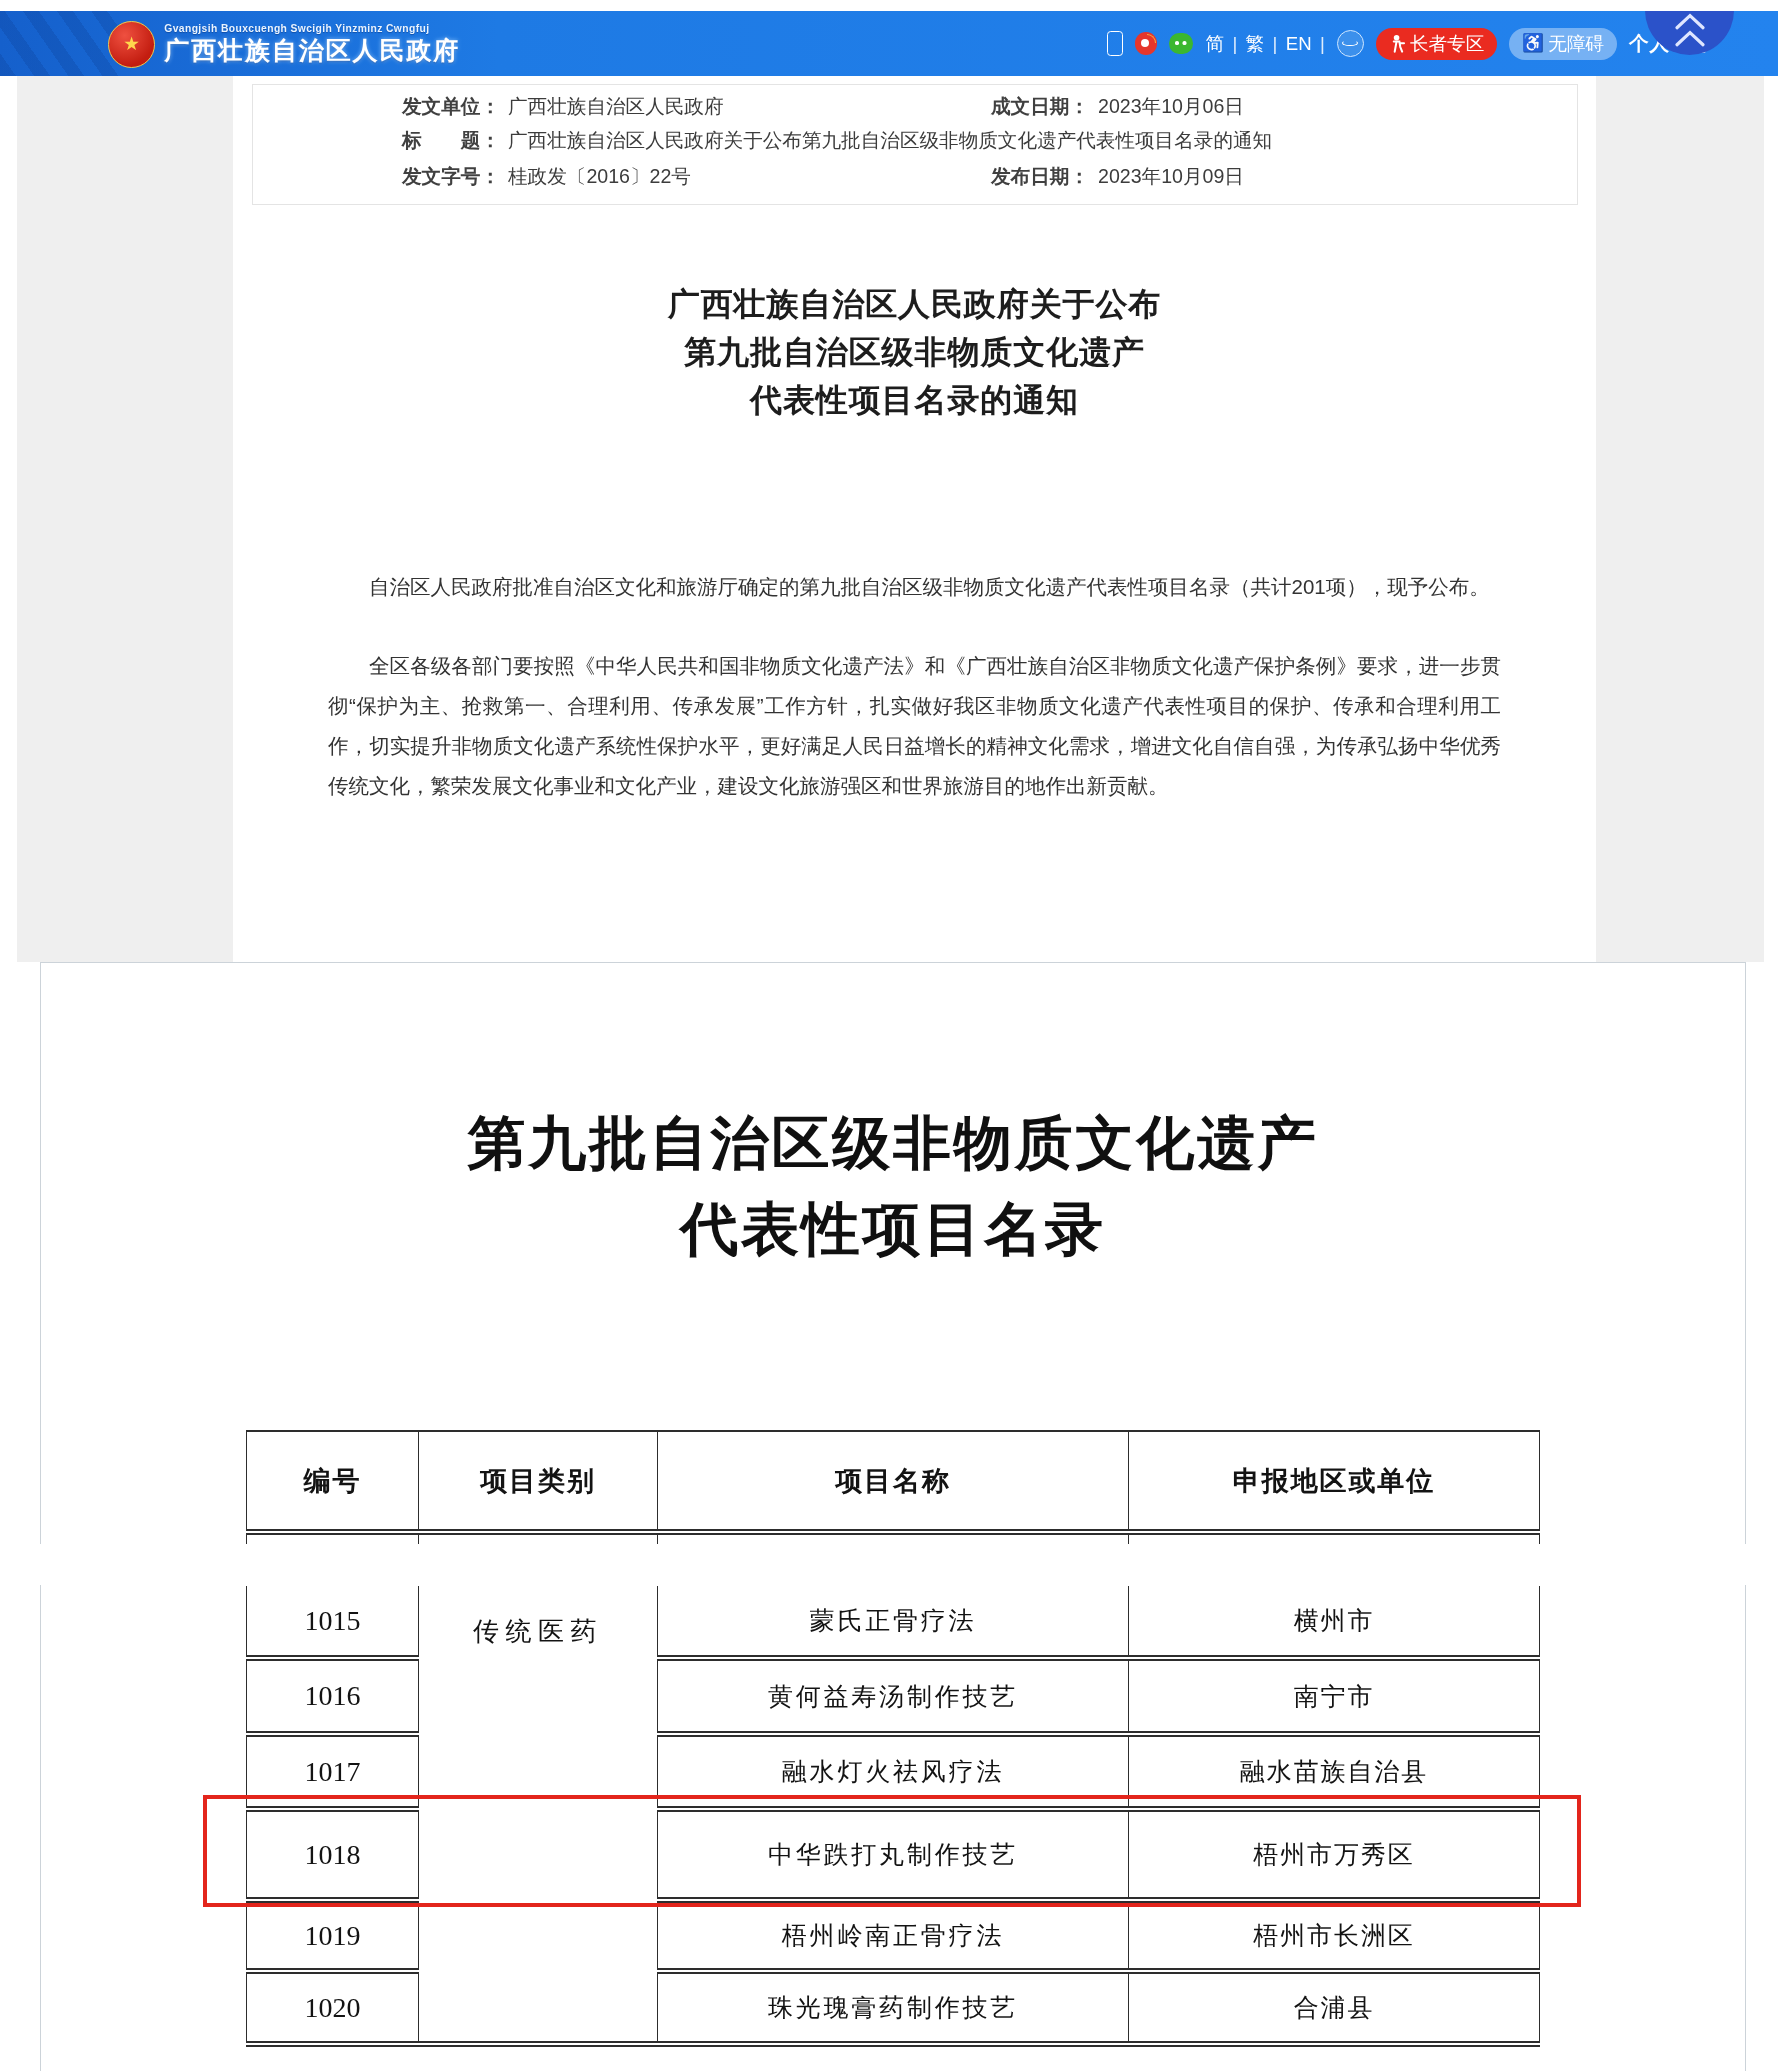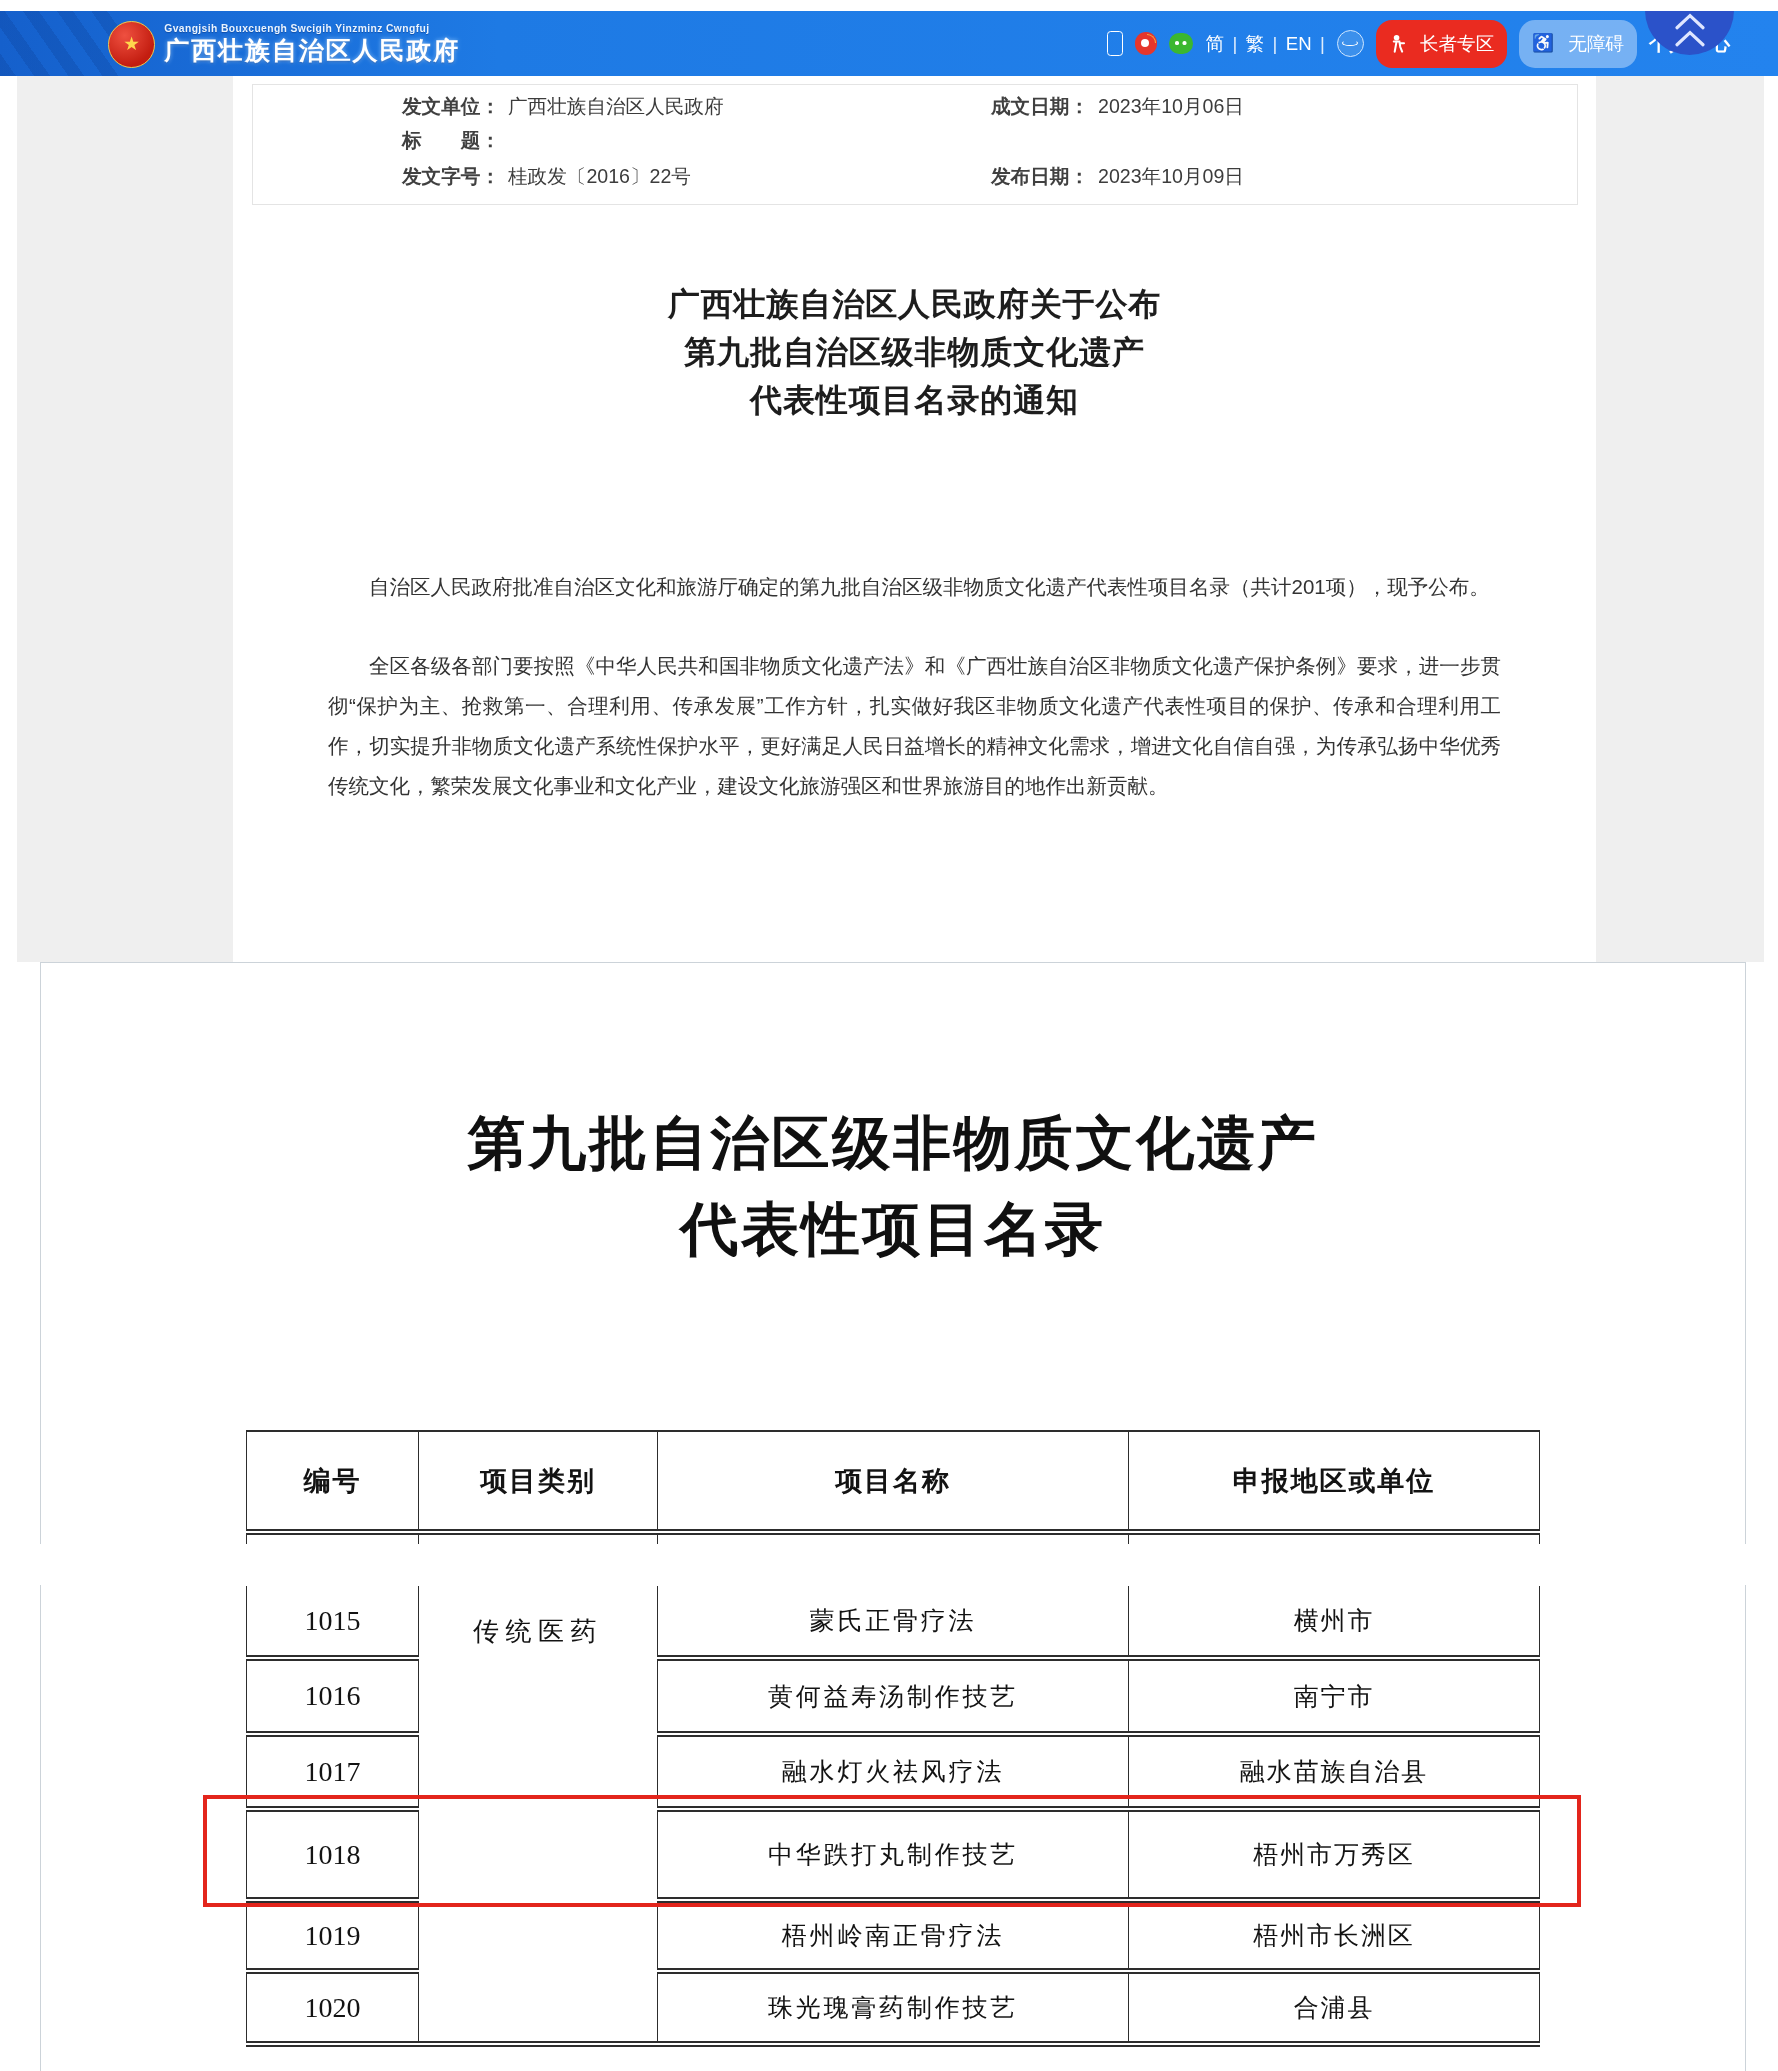--- a/index.html
+++ b/index.html
@@ -32,21 +32,21 @@
                  border:1.9px solid #f7b13d;border-left:none;border-bottom:none;border-radius:0 9.3px 0 0;}
   .wechat{width:24px;height:20.5px;border-radius:10.3px;background:#3bb72f;position:relative;}
   .wechat::after{content:"";position:absolute;left:5.6px;top:7.5px;width:3.7px;height:3.7px;border-radius:50%;
                  background:#fff;box-shadow:7.5px 0 0 #fff;}
   .langs{display:flex;align-items:center;gap:8.4px;font-size:18.6px;color:#fff;}
   .langs .sep{opacity:.85;font-weight:300;}
   .globe{width:25px;height:25px;border-radius:50%;border:1.9px solid #cfe6ff;position:relative;
          background:#3c90ec;}
   .globe::after{content:"";position:absolute;left:3.7px;top:8.4px;width:14px;height:4.7px;
                 border-radius:50%;border:1.9px solid #fff;border-top-color:transparent;}
-  .pill{display:flex;align-items:center;gap:14px;height:48px;border-radius:16px;padding:0 13px;
+  .pill{display:flex;align-items:center;gap:4px;height:32px;border-radius:16px;padding:0 13px;
         font-size:18.6px;color:#fff;}
   .pill.red{background:#ea2b20;}
   .pill.lightblue{background:rgba(255,255,255,.38);}
   .elder-svg{width:17px;height:18.6px;}
   .wheel{font-size:17.7px;line-height:1;}
   .personal{font-size:19.6px;color:#fff;font-weight:bold;letter-spacing:0.9px;}
 
   .backtop{position:absolute;left:1645px;top:-34px;width:89px;height:89px;border-radius:50%;
            background:#2b52c9;z-index:2;}
   .backtop svg{position:absolute;left:28px;}
@@ -156,20 +156,21 @@
 
   <div class="gray-bg"></div>
   <div class="doc-panel"></div>
 
   <div class="meta-box">
     <span class="m-label" style="left:149px;top:7.5px;">发文单位：</span>
     <span class="m-value" style="left:255px;top:7.5px;">广西壮族自治区人民政府</span>
     <span class="m-label" style="left:738px;top:7.5px;">成文日期：</span>
     <span class="m-value" style="left:845px;top:7.5px;">2023年10月06日</span>
     <span class="m-label" style="left:149px;top:42px;">标　　题：</span>
+    <span class="m-value" style="left:255px;top:42px;">广西壮族自治区人民政府关于公布第九批自治区级非物质文化遗产代表性项目名录的通知</span>
     <span class="m-label" style="left:149px;top:78px;">发文字号：</span>
     <span class="m-value" style="left:255px;top:78px;">桂政发〔2016〕22号</span>
     <span class="m-label" style="left:738px;top:78px;">发布日期：</span>
     <span class="m-value" style="left:845px;top:78px;">2023年10月09日</span>
   </div>
 
   <div class="notice-title">
     <div>广西壮族自治区人民政府关于公布</div>
     <div>第九批自治区级非物质文化遗产</div>
     <div>代表性项目名录的通知</div>

